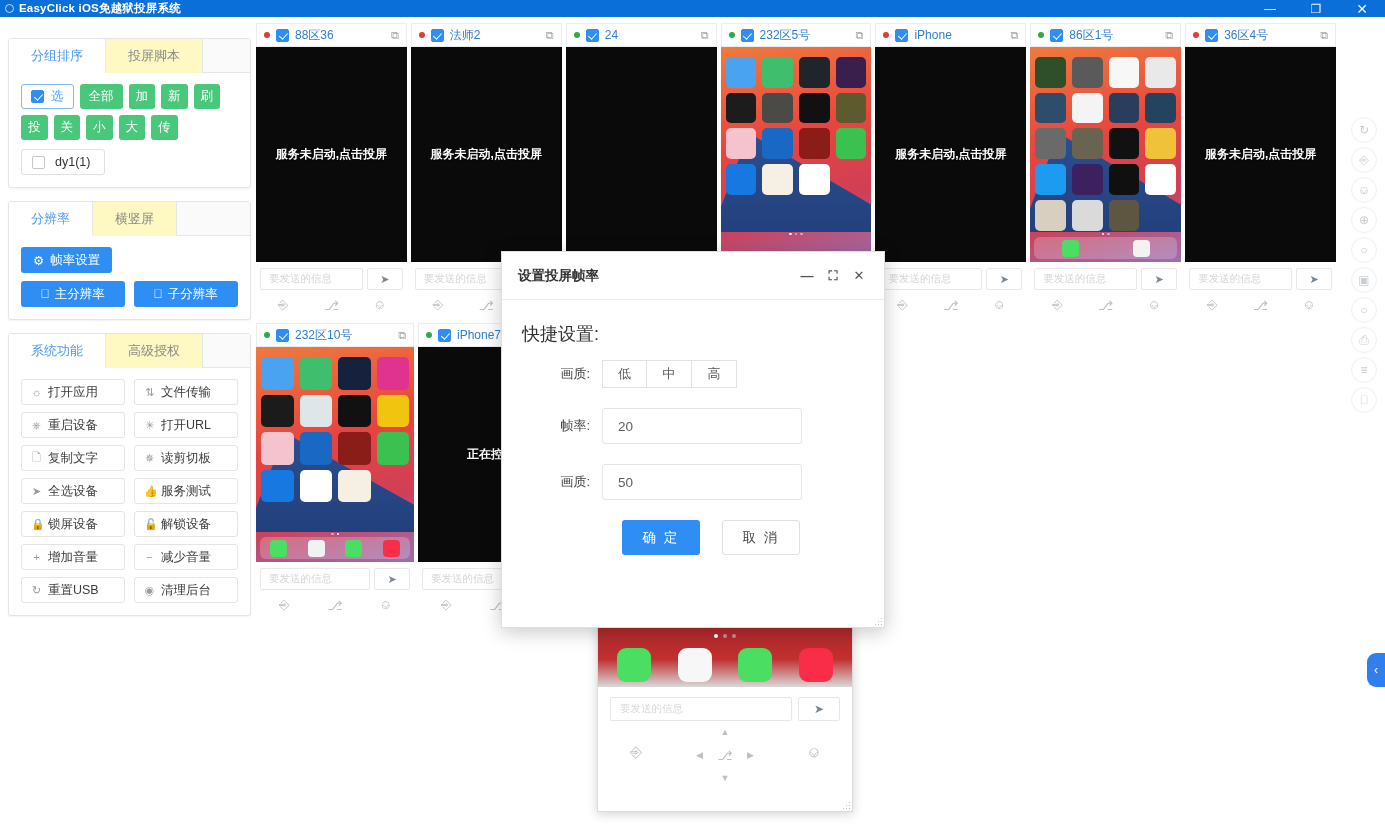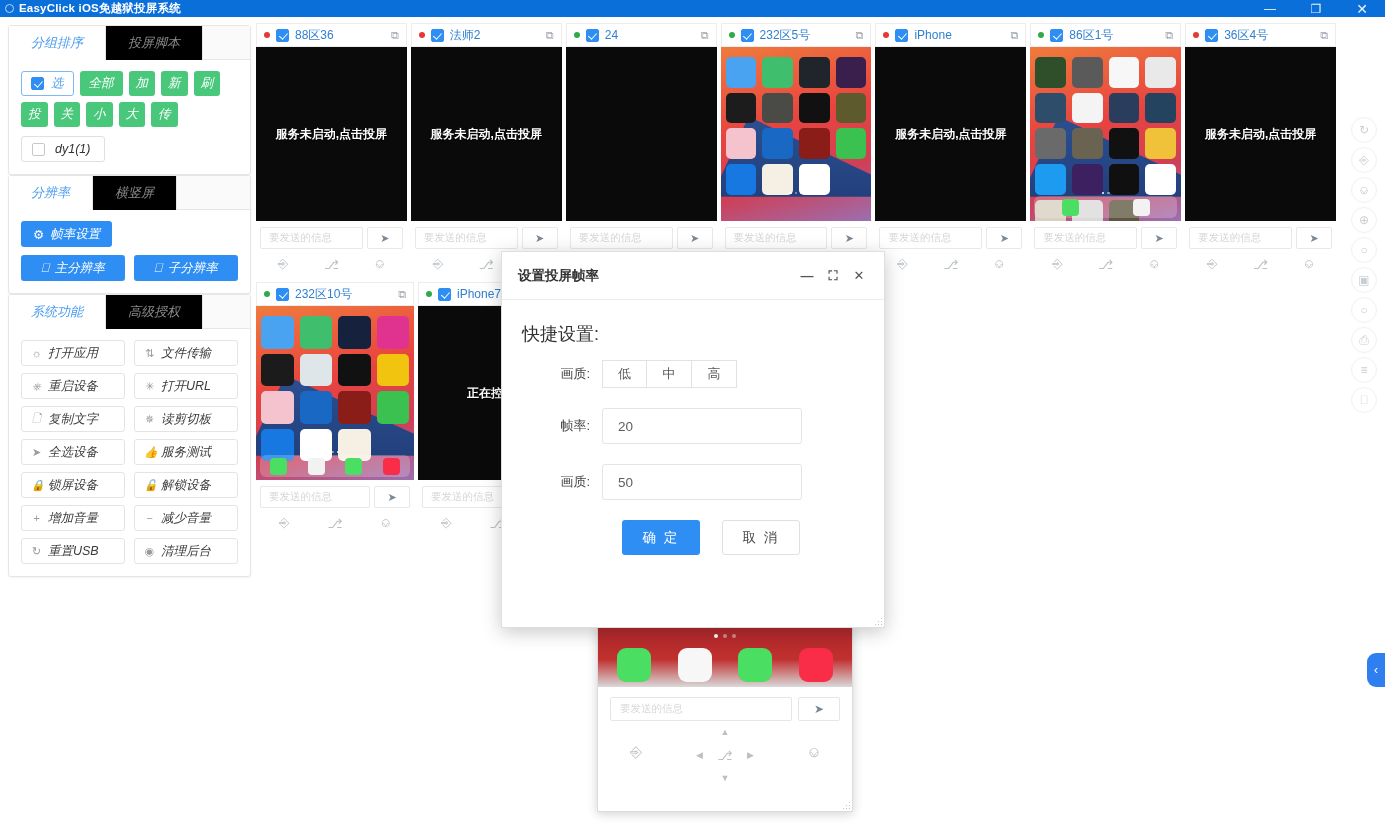--- a/index.html
+++ b/index.html
@@ -49,25 +49,25 @@
     display:inline-block; flex:none;
   }
   .cbox.checked {
     background:#2f8ef4;border-color:#2f8ef4;position:relative;
   }
   .cbox.checked::after{
     content:""; position:absolute; left:3.5px; top:1px; width:3.5px;height:7px;
     border:solid #fff; border-width:0 1.6px 1.6px 0; transform:rotate(42deg);
   }
 
-  .card { margin-top:0;font-style:italic; }
+  .card { margin-top:13px; }
   .tabs { display:flex; height:34px; border-bottom:1px solid #e6e6e6; background:#fafafa; }
   .tab {
     flex:0 0 auto; padding:0 22px; height:34px; line-height:34px;
-    font-size:13px; color:#8a8a8a; background:#000000;
+    font-size:13px; color:#8a8a8a; background:#fef9c3;
     border-right:1px solid #e6e6e6;
   }
   .tab.active { background:#fff; color:#4a9bf0; border-bottom:1px solid #fff; margin-bottom:-1px; }
   .card-body { padding:11px 12px 12px 12px; }
 
   .gbtns { display:flex; flex-wrap:wrap; gap:6px; }
   .gbtn {
     background:#49c87b; color:#fff; border-radius:3px;
     min-width:25px; height:25px; padding:0 7px;
     display:flex;align-items:center;justify-content:center;
@@ -109,21 +109,21 @@
   .dev.w160 { width:158px; }
   .dhead {
     height:24px; border:1px solid #ededed; background:#fff;
     display:flex; align-items:center; gap:6px; padding:0 7px; font-size:12px;
   }
   .dot { width:6px;height:6px;border-radius:50%; flex:none; }
   .dot.red{background:#e53935;} .dot.green{background:#2eaa4a;}
   .dname { color:#2f7fd0; flex:1; overflow:hidden; white-space:nowrap; }
   .copyic { color:#9fa6ad; font-size:11px; }
   .dscreen {
-    height:174px; background:#0a0a0a; display:flex; align-items:center; justify-content:center;
+    height:215px; background:#0a0a0a; display:flex; align-items:center; justify-content:center;
     position:relative; overflow:hidden;
   }
   .dscreen .msg { color:#fff; font-size:12px; font-weight:bold; text-shadow:0 1px 1px #000; }
   .dbar { display:flex; gap:4px; padding:6px 4px 0 4px; }
   .dinput {
     flex:1; height:22px; border:1px solid #e8e8e8; border-radius:2px; background:#fff;
     display:flex;align-items:center;padding-left:8px; color:#d6d6d6; font-size:10.5px;
   }
   .sendbtn {
     width:36px;height:22px;border:1px solid #e8e8e8;border-radius:2px;background:#fff;

